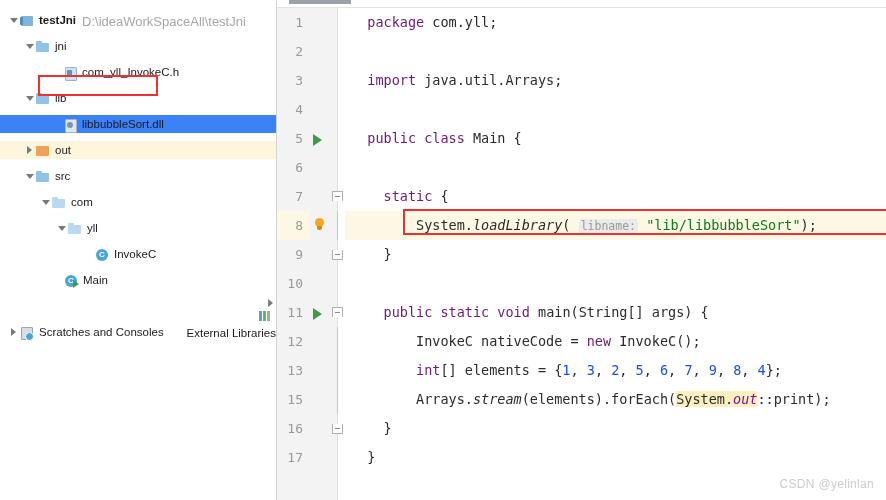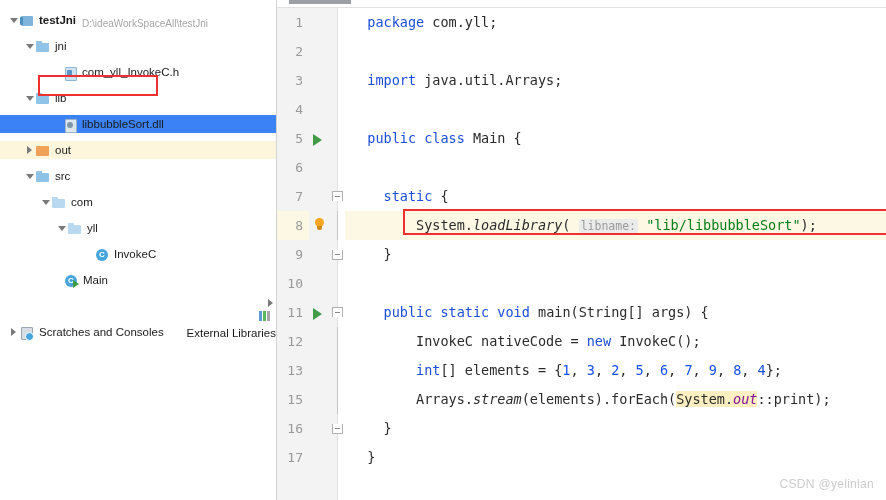--- a/index.html
+++ b/index.html
@@ -42,21 +42,21 @@
     border-left:4px solid transparent;border-right:4px solid transparent;border-top:5px solid #7a7a7a;}
   .arrow.closed:before{content:"";display:block;width:0;height:0;
     border-top:4px solid transparent;border-bottom:4px solid transparent;border-left:5px solid #7a7a7a;}
   .arrow.none:before{content:"";}
   .ico{
     width:16px;height:16px;flex:0 0 16px;margin-right:4px;
     position:relative;display:inline-block;
   }
   .lbl{line-height:18px;}
   .lbl.bold{font-weight:bold;}
-  .path{color:#a6a6a6;margin-left:6px;font-size:10px;}
+  .path{color:#a6a6a6;margin-left:6px;font-size:13px;}
 
   
   .ico.folder:before{
     content:"";position:absolute;left:1px;top:4px;width:13px;height:9px;
     background:#8fc3e8;border-radius:1px;
   }
   .ico.folder:after{
     content:"";position:absolute;left:1px;top:2px;width:6px;height:3px;
     background:#8fc3e8;border-radius:1px 1px 0 0;
   }
@@ -229,21 +229,21 @@
   .fold:before{
     content:"";position:absolute;left:2px;top:4px;width:5px;height:1px;background:#8a8a8a;
   }
   .fold.start{border-radius:1px 1px 0 0;border-bottom:none;height:10px;}
   .fold.end{border-radius:0 0 1px 1px;border-top:none;height:10px;top:10px;}
   .foldline{
     position:absolute;left:6px;top:0;width:1px;height:29px;background:#c6c6c6;
   }
 
   
-  .kw{color:#1d4ed8;font-weight:normal;}
+  .kw{color:#701a75;font-weight:normal;}
   .str{color:#067d17;}
   .num{color:#1750eb;}
   .fn-it{font-style:italic;color:#2b2b2b;}
   .field-it{font-style:italic;color:#871094;}
   .hint{
     background:#ebebeb;color:#999999;font-size:11.5px;
     border-radius:2px;padding:0 2px;font-style:normal;
   }
   .sysout-hl{background:#fbeec0;}
   .typo-underline{

